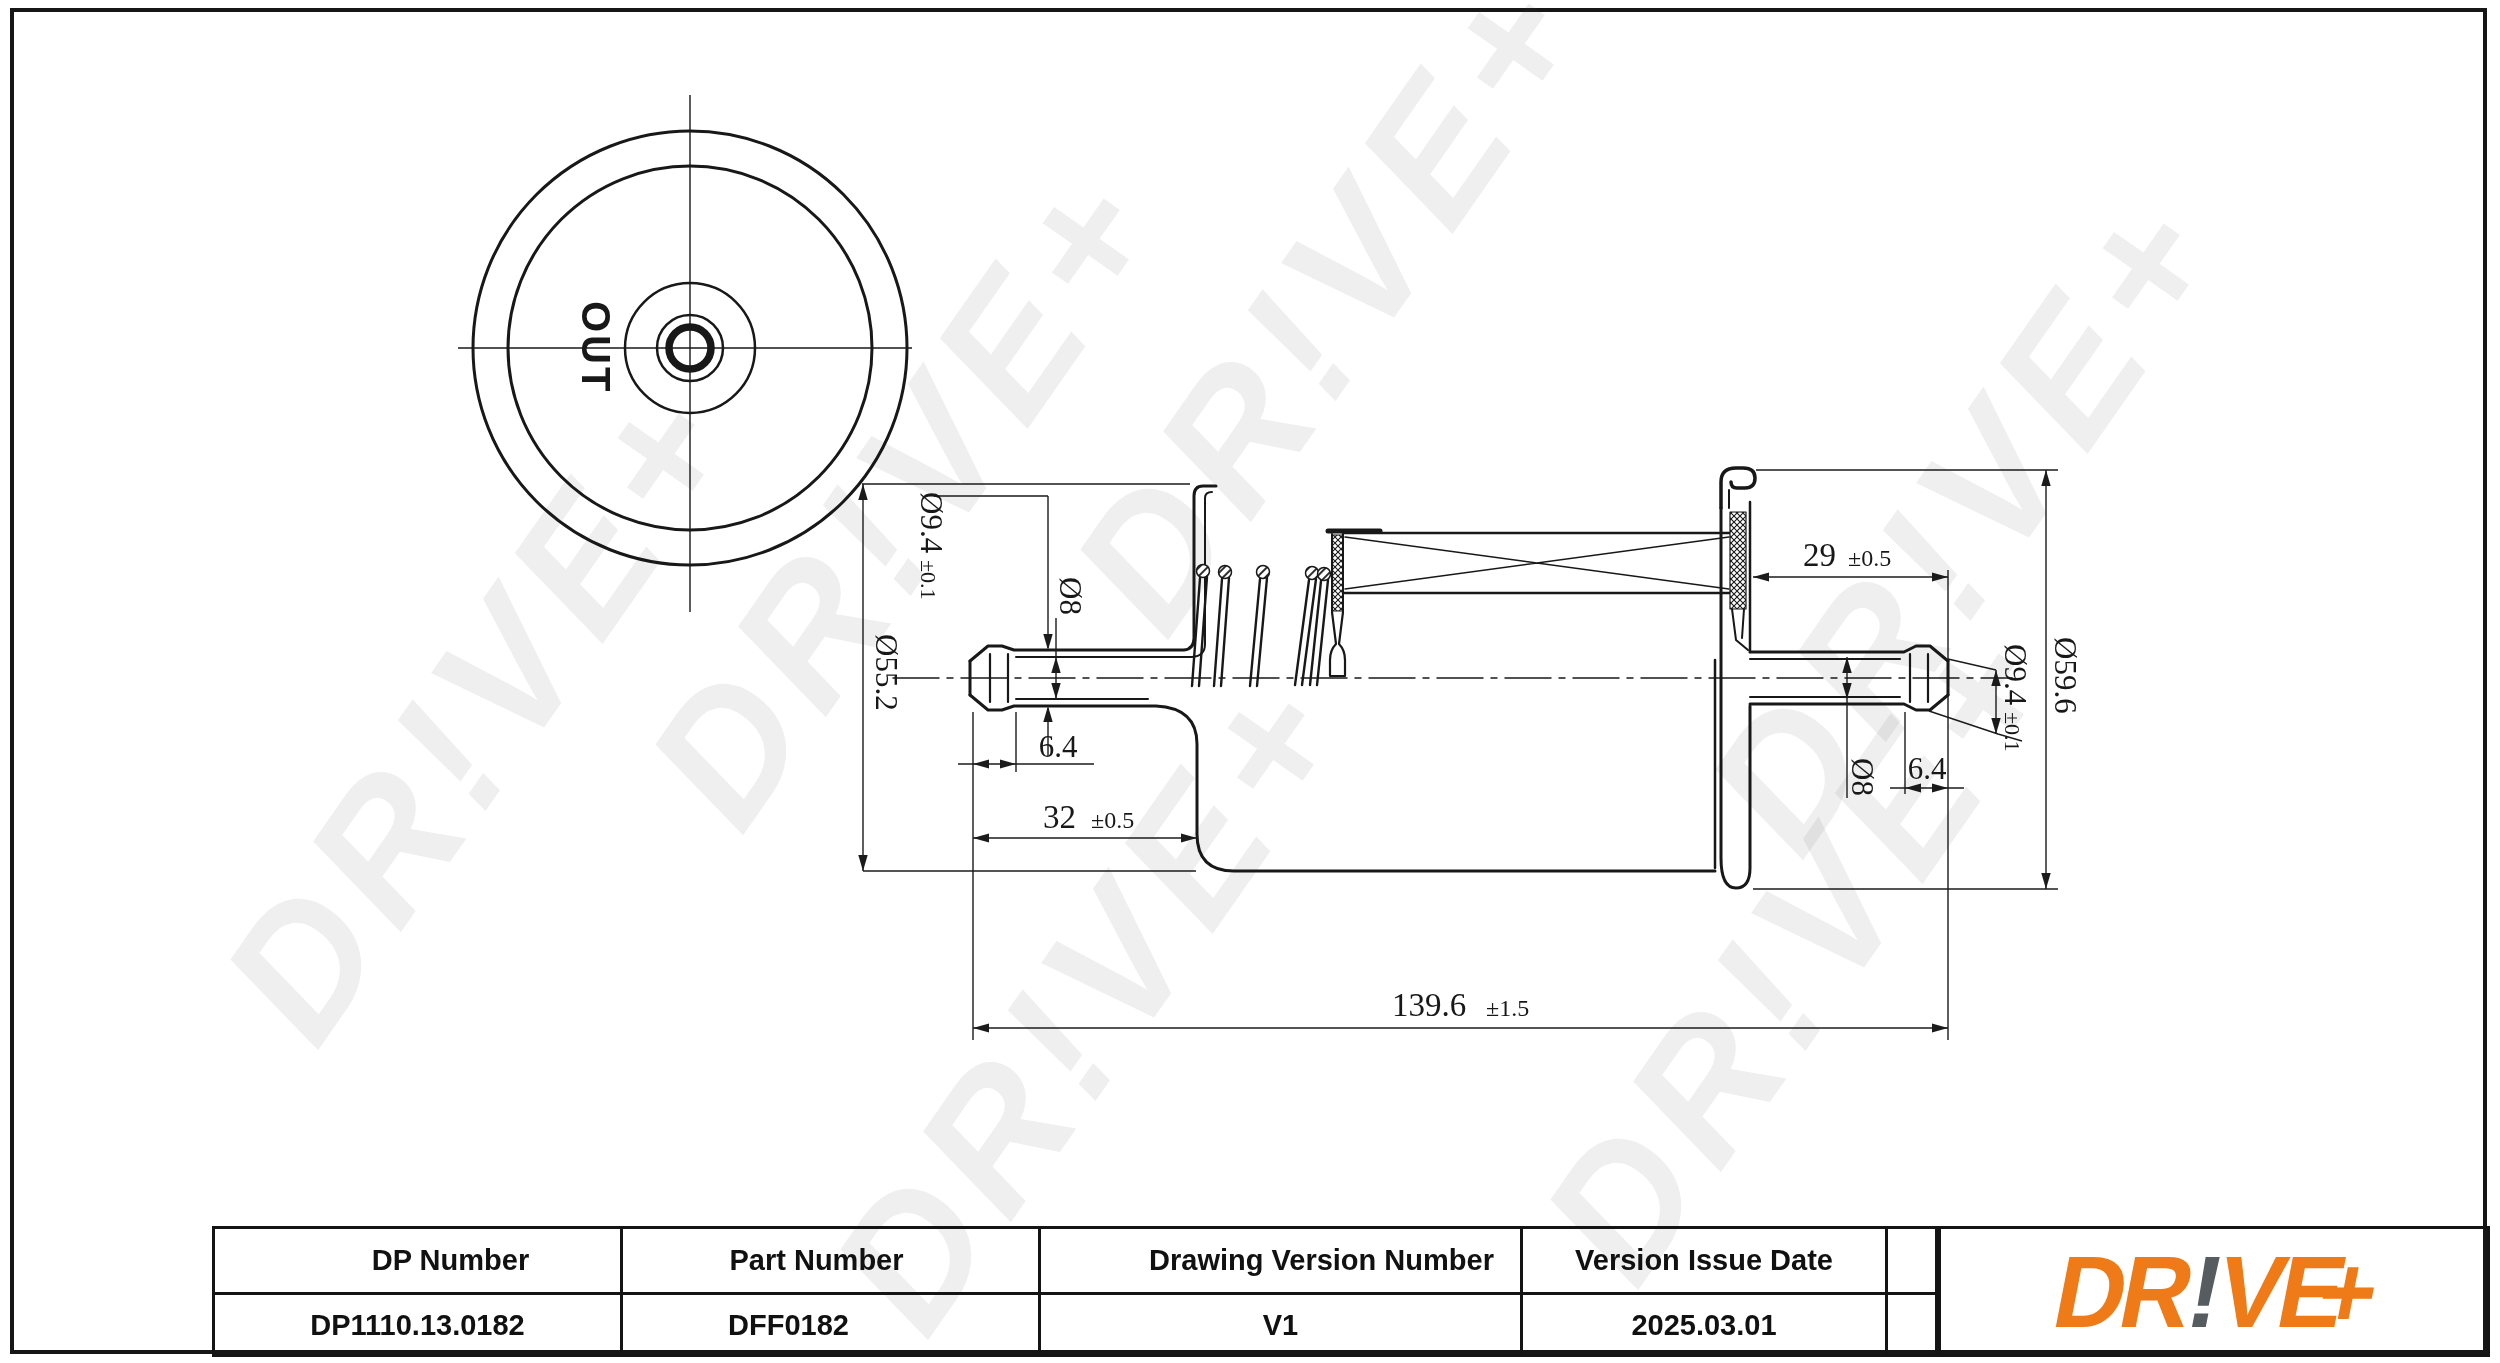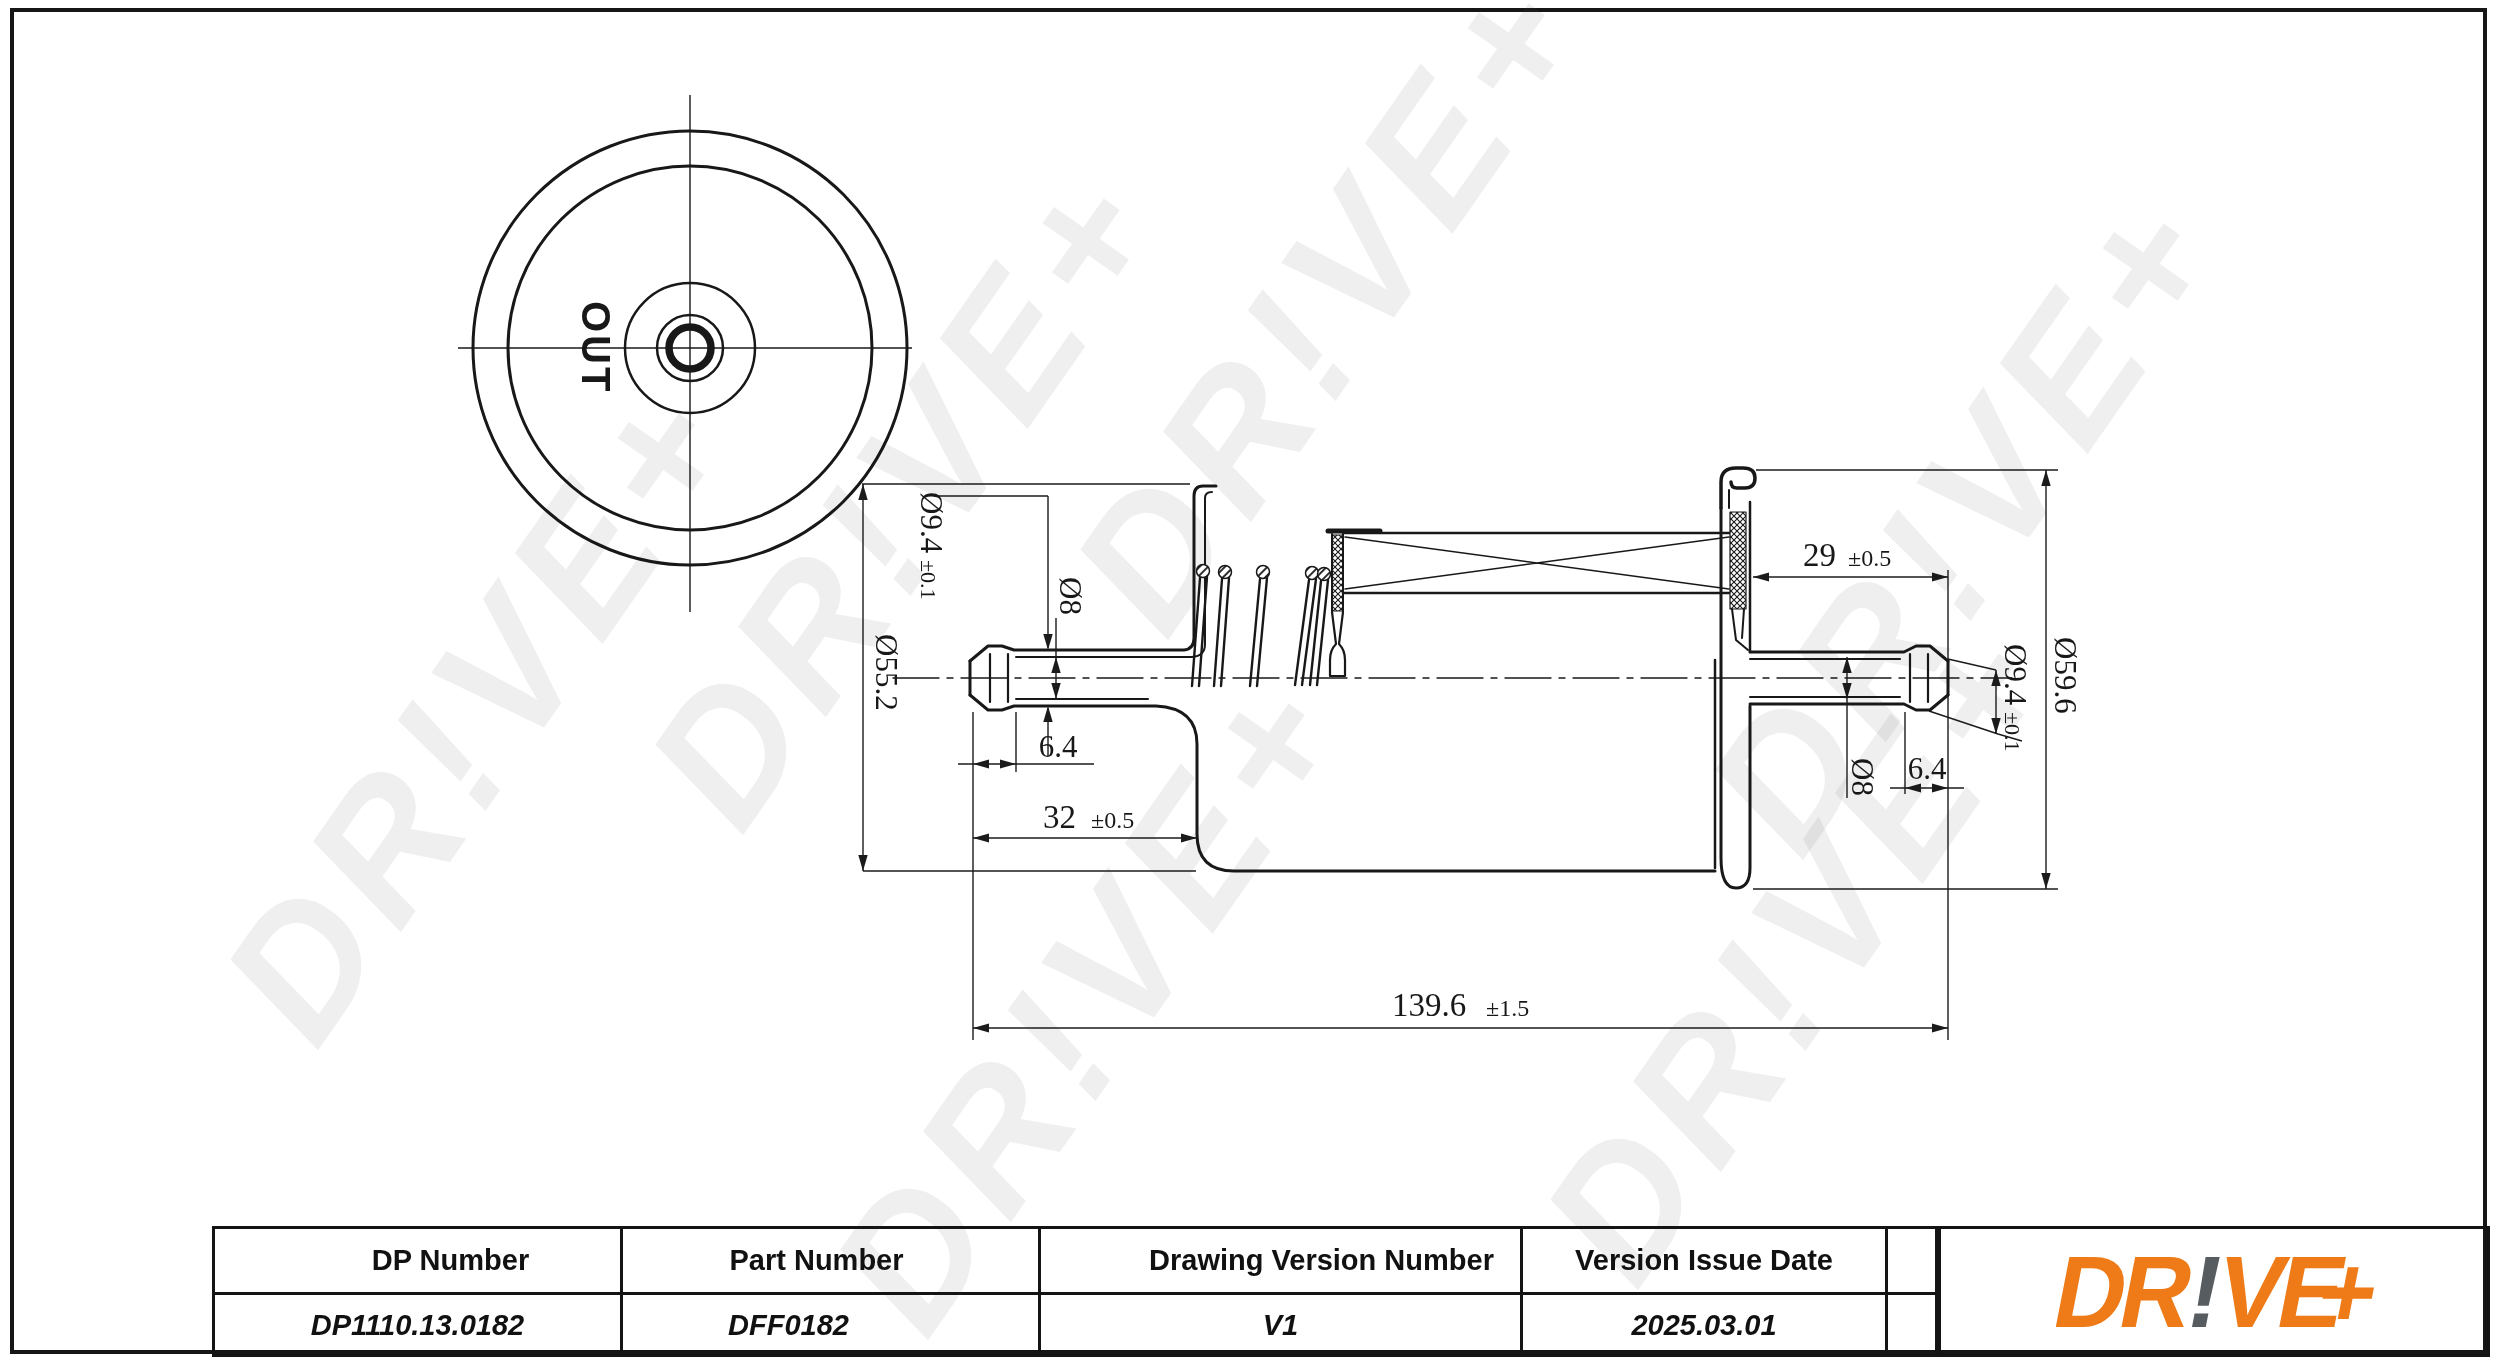--- a/index.html
+++ b/index.html
@@ -13,21 +13,21 @@
       transform:translate(-50%,-50%) rotate(-55deg);pointer-events:none;z-index:1;}
   svg.draw{position:absolute;left:0;top:0;z-index:2;}
   
   .tblock{position:absolute;left:212px;top:1226px;width:1726px;height:131px;
           border:3px solid #141414;box-sizing:border-box;z-index:3;background:transparent;}
   .tb-v{position:absolute;top:0;bottom:0;width:3px;background:#141414;}
   .tb-h{position:absolute;left:0;right:0;top:63px;height:3px;background:#141414;}
   .tb-cell{position:absolute;display:flex;align-items:center;justify-content:center;
            font-weight:bold;color:#111;font-size:29px;white-space:nowrap;}
   .tb-cell.hdr{top:0;height:63px;}
-  .tb-cell.val{top:66px;height:60px;font-style:italic;}
+  .tb-cell.val{top:66px;height:60px;}
   .logobox{position:absolute;left:1938px;top:1226px;width:552px;height:131px;
            border:3px solid #141414;box-sizing:border-box;z-index:3;
            display:flex;align-items:center;justify-content:center;overflow:hidden;}
   .logo{font-family:"Liberation Sans",sans-serif;font-weight:bold;font-size:98px;
         letter-spacing:-5px;transform:skewX(-11deg) scaleY(1.04);white-space:nowrap;line-height:1;}
   .logo .org{color:#ee7b18;}
   .logo .gry{color:#575c61;padding:0 2px;}
   .logo .plus{color:#ee7b18;margin-left:-20px;}
   text{fill:#181818;}
   .dimtxt{font-family:"Liberation Serif",serif;}

